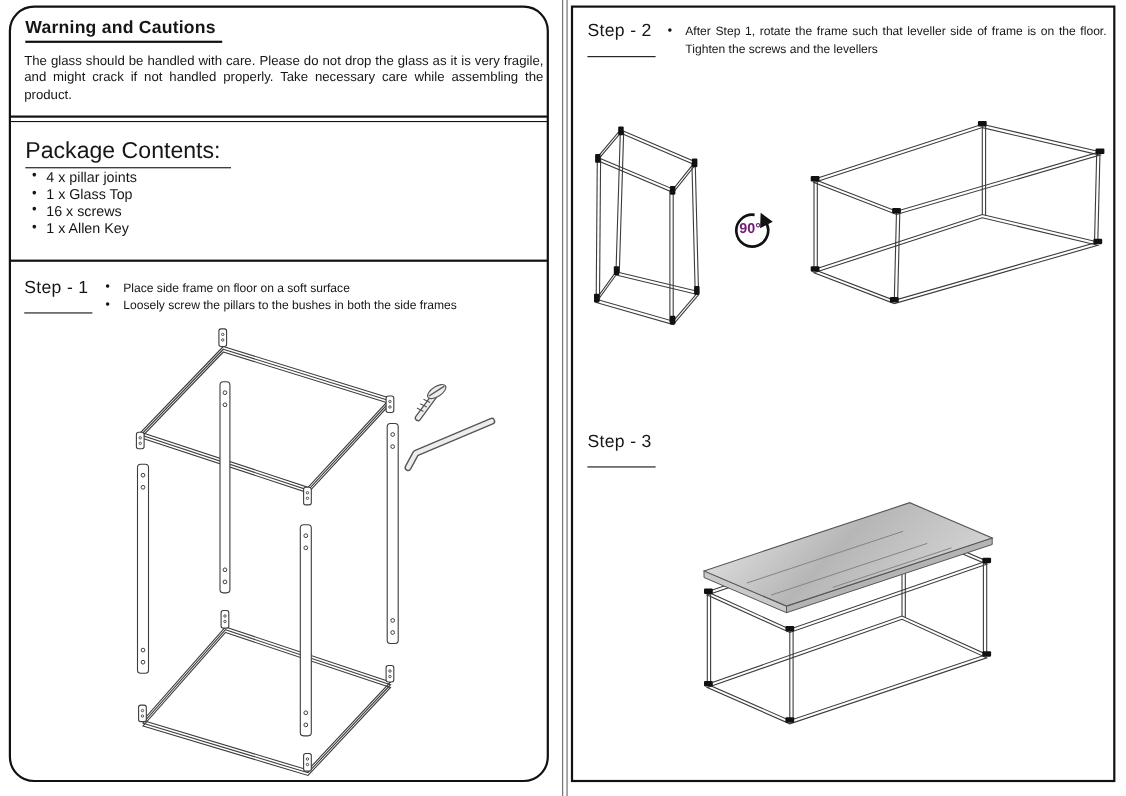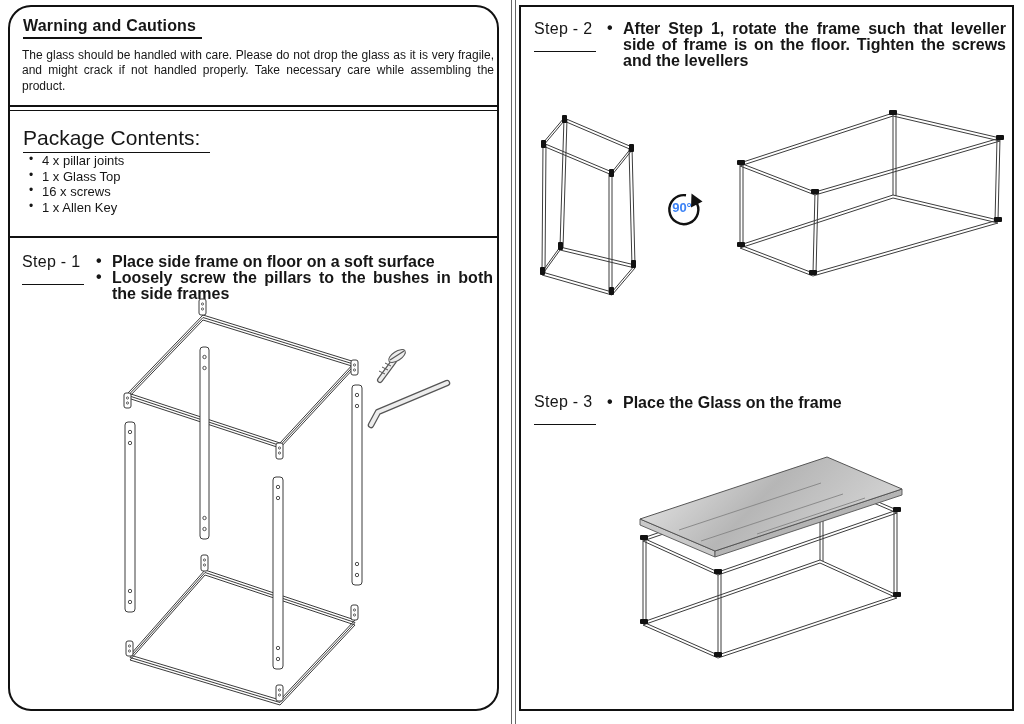--- a/index.html
+++ b/index.html
@@ -20,26 +20,26 @@
     border-bottom:1.5px solid #111;padding:0 10px 2px 0;white-space:nowrap;}
   .step-label{font-size:16px;font-weight:400;display:inline-block;
     border-bottom:1.5px solid #111;padding:0 4px 13px 0;letter-spacing:.3px;white-space:nowrap;}
   .body-text{font-size:12px;line-height:15.3px;text-align:justify;}
   .rule-double{height:3px;border-top:2px solid #111;border-bottom:1px solid #111;}
   .rule-single{height:0;border-top:2px solid #111;}
   ul.plain{margin:0;padding:0;list-style:none;}
   ul.plain li{position:relative;padding-left:13px;font-size:13px;line-height:15.6px;}
   ul.plain li::before{content:"•";position:absolute;left:0;top:-1px;font-size:12px;}
   ul.step-bullets{margin:0;padding:0;list-style:none;}
-  ul.step-bullets li{position:relative;padding-left:18px;font-size:16px;font-weight:bold;
+  ul.step-bullets li{position:relative;padding-left:18px;font-size:11px;font-weight:normal;
     line-height:16px;text-align:justify;margin-bottom:0;}
   ul.step-bullets li::before{content:"•";position:absolute;left:2px;top:-1px;font-weight:bold;}
   .rotate-badge{position:absolute;width:40px;height:42px;}
   .rotate-badge .deg{position:absolute;left:3px;top:12px;width:30px;text-align:center;
-    font-size:13px;font-weight:bold;color:#3b82f6;}
+    font-size:13px;font-weight:bold;color:#701a75;}
   svg{display:block;}
 </style>
 </head>
 <body>
 
 <div class="canvas">
 
   <div class="page page-left">
 
     <div class="abs" style="left:13px;top:10px;">
@@ -224,23 +224,20 @@
       <svg width="40" height="42" viewBox="0 0 40 42">
         <path d="M 31.5 13 A 14.5 14.5 0 1 1 22 7.3" fill="none" stroke="#111" stroke-width="2.4"></path>
         <polygon points="27.5,5.5 38.5,13.5 27,19.5" fill="#111"></polygon>
       </svg>
       <span class="deg">90°</span>
     </div>
 
     <div class="abs" style="left:13px;top:386px;text-align:right;">
       <span class="step-label">Step - 3</span>
     </div>
-    <ul class="step-bullets abs" style="left:84px;top:388px;width:401px;">
-      <li>Place the Glass on the frame</li>
-    </ul>
 
     <svg class="abs" style="left:88px;top:428px;" width="362" height="272" viewBox="0 0 362 272">
       <defs>
         <linearGradient id="glassGrad" x1="0" y1="0" x2="1" y2="0.35">
           <stop offset="0" stop-color="#efefef"></stop>
           <stop offset="0.55" stop-color="#b6b6b6"></stop>
           <stop offset="1" stop-color="#d2d2d2"></stop>
         </linearGradient>
       </defs>
 

